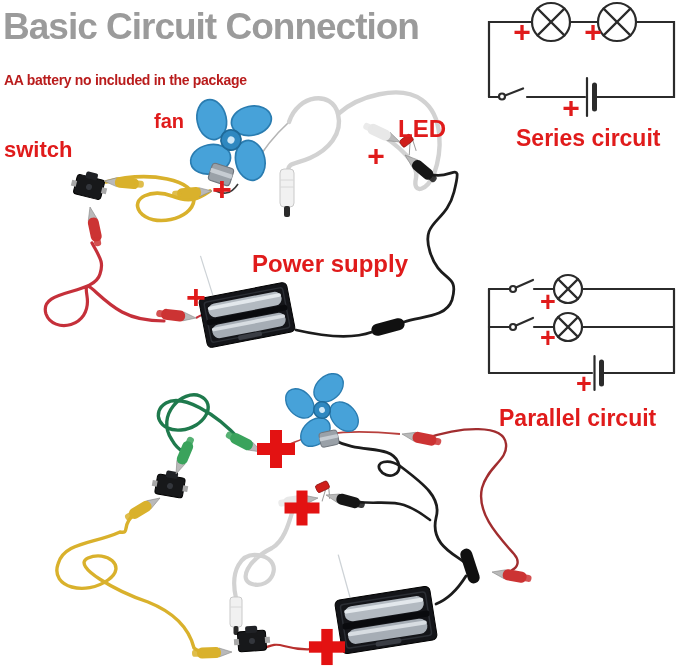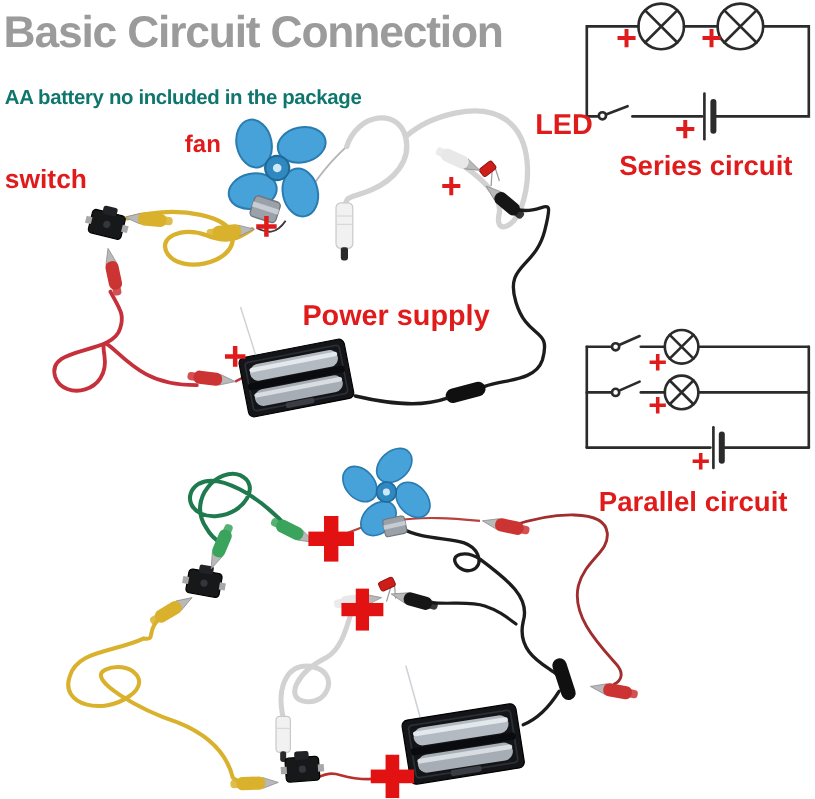--- a/index.html
+++ b/index.html
@@ -3,21 +3,21 @@
 <meta charset="utf-8">
 <style>
   html,body{margin:0;padding:0;background:#fff;}
   .canvas{
     position:relative;width:679px;height:666px;background:#ffffff;overflow:hidden;
     font-family:"Liberation Sans", sans-serif;
   }
   .canvas svg{position:absolute;left:0;top:0;}
   .txt{position:absolute;white-space:nowrap;font-weight:bold;line-height:1;}
   .title{color:#9b9b9b;font-size:37px;letter-spacing:-1px;}
-  .subtitle{color:#0f766e;font-size:17px;letter-spacing:-0.3px;}
+  .subtitle{color:#b91c1c;font-size:14px;letter-spacing:-0.3px;}
   .red{color:#e01b1b;}
   .lbl-switch{font-size:22px;}
   .lbl-fan{font-size:20px;}
   .lbl-led{font-size:24px;}
   .lbl-power{font-size:24px;}
   .lbl-series{font-size:23px;}
   .lbl-parallel{font-size:23px;}
   .plus{position:absolute;font-weight:bold;color:#e01b1b;transform:translate(-50%,-52%);line-height:1;}
   .plus-lg{font-size:34px;}
   .plus-md{font-size:30px;}
@@ -225,21 +225,21 @@
       </g>
       <path d="M604,373 L674,373"></path>
     </g>
   </svg>
 
   <div class="txt title" style="left:3px;top:8px;">Basic Circuit Connection</div>
   <div class="txt subtitle" style="left:4px;top:73px;">AA battery no included in the package</div>
 
   <div class="txt red lbl-switch" style="left:4px;top:139px;">switch</div>
   <div class="txt red lbl-fan" style="left:154px;top:111px;">fan</div>
-  <div class="txt red lbl-led" style="left:398px;top:93px;margin-left:48px;">LED</div>
+  <div class="txt red lbl-led" style="left:398px;top:117px;">LED</div>
   <div class="txt red lbl-series" style="left:516px;top:127px;">Series circuit</div>
   <div class="txt red lbl-power" style="left:252px;top:252px;">Power supply</div>
   <div class="txt red lbl-parallel" style="left:499px;top:407px;text-align:center;">Parallel circuit</div>
 
   <span class="plus plus-lg" style="left:222px;top:190px;">+</span>
   <span class="plus plus-md" style="left:376px;top:157px;">+</span>
   <span class="plus plus-lg" style="left:196px;top:298px;">+</span>
 
   <span class="plus plus-md" style="left:522px;top:33px;">+</span>
   <span class="plus plus-md" style="left:593px;top:33px;">+</span>

